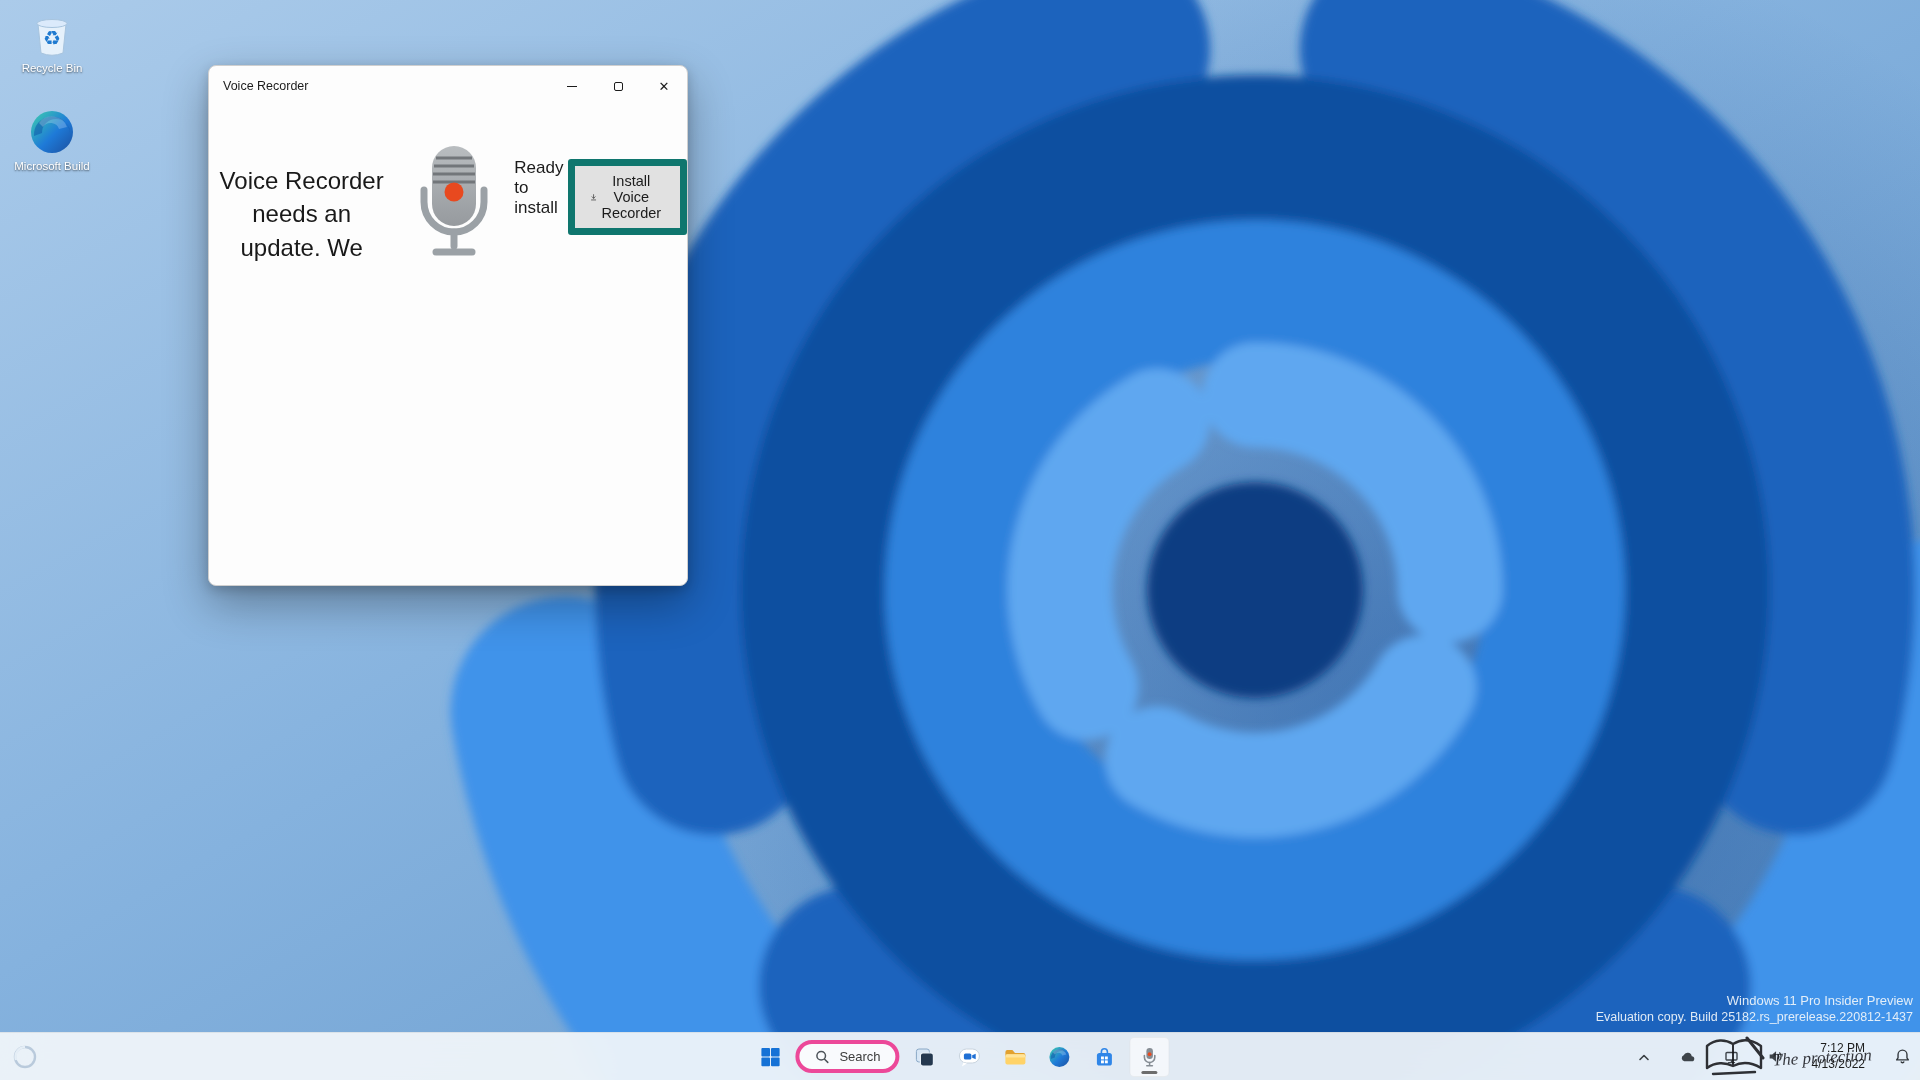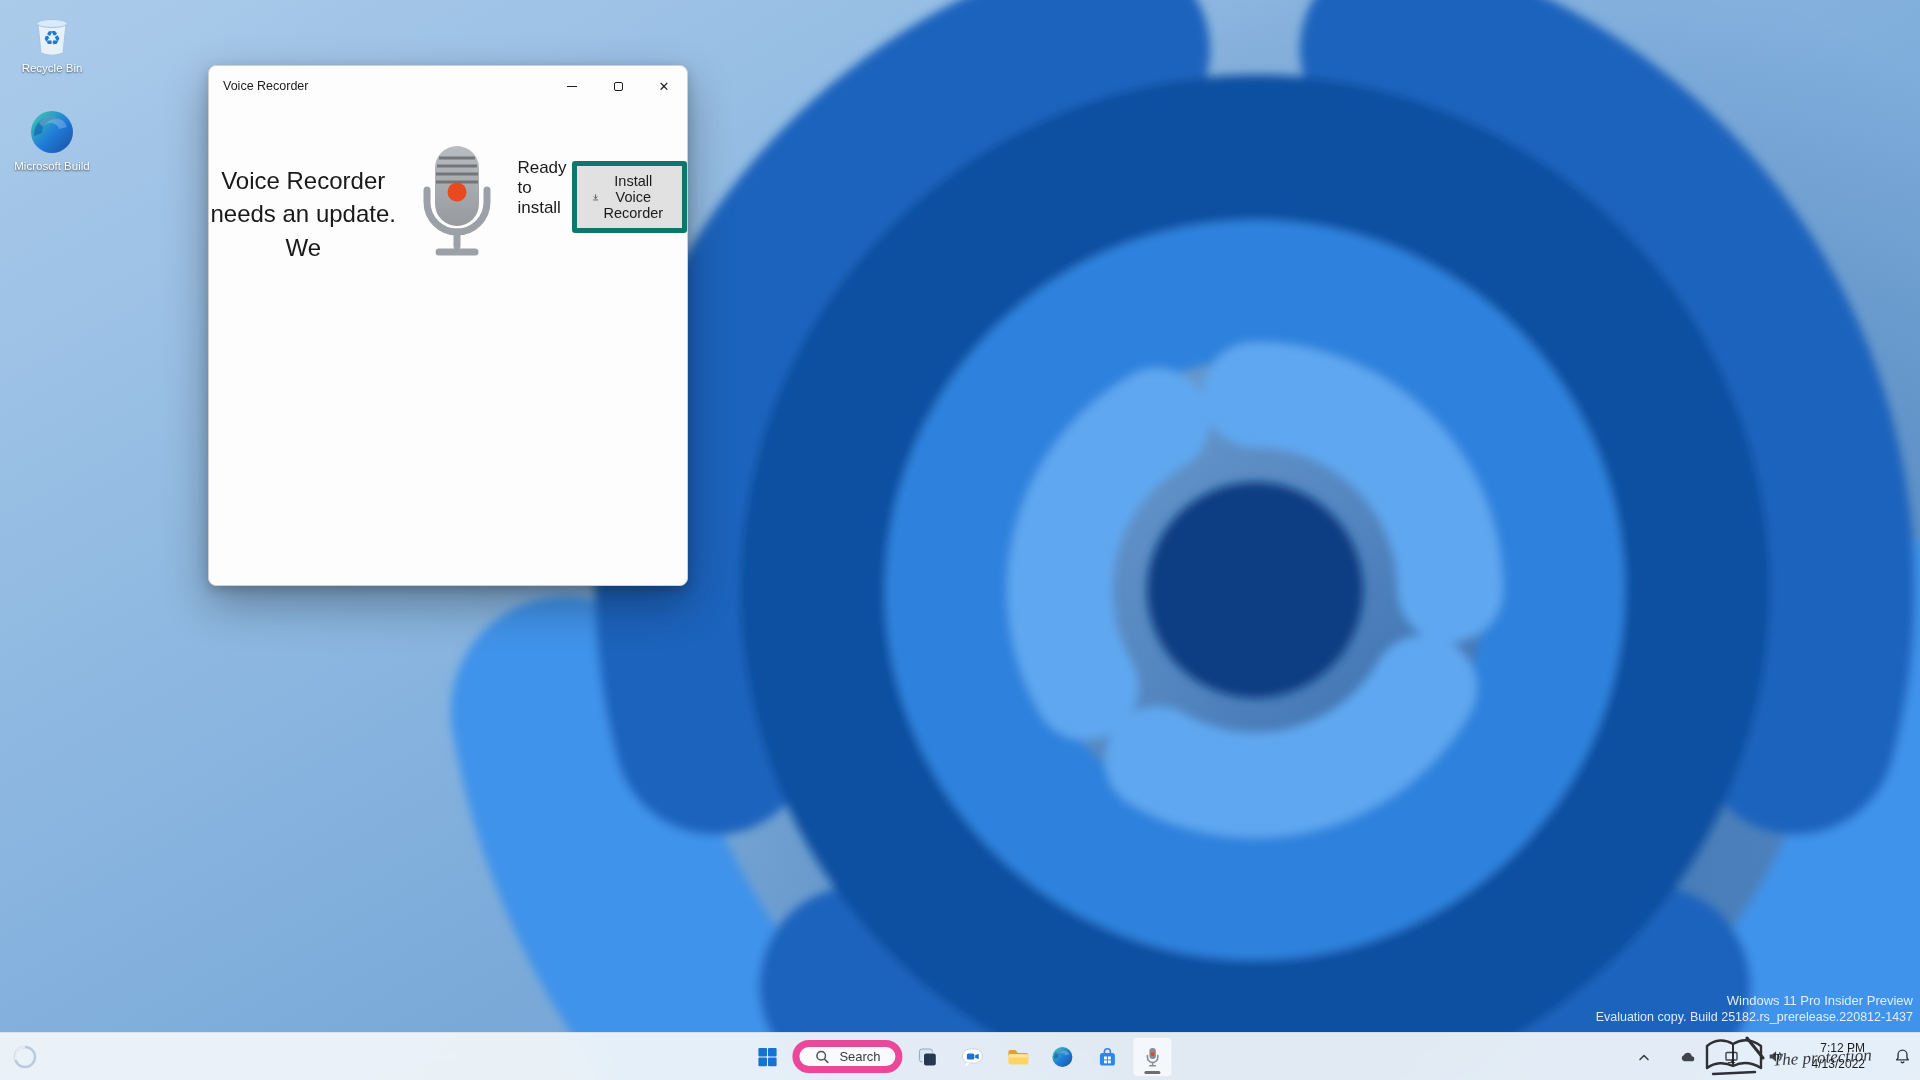--- a/index.html
+++ b/index.html
@@ -26,21 +26,21 @@
   .caption-btn { width:46px; height:100%; display:flex; align-items:center; justify-content:center; background:transparent; border:none; }
   .min-glyph { display:block; width:10px; height:0; border-bottom:1.2px solid #1b1b1b; }
   .max-glyph { display:block; width:9px; height:9px; border:1.1px solid #1b1b1b; border-radius:2px; }
   .close-glyph { font-size:13px; color:#1b1b1b; font-weight:300; }
 
   .vr-body { display:flex; flex-direction:row; align-items:center; }
   .vr-message { margin-top:52px; font-size:24px; color:#191919; text-align:center; line-height:1.38; font-weight:400; }
   .vr-micwrap { margin-top:34px; }
   .vr-status { font-size:17px; color:#1b1b1b; }
   .vr-install { margin-top:18px; display:inline-flex; align-items:center; 
-                background:#e1e1e1; border:5px solid #0f766e; border-radius:3px;
+                background:#e1e1e1; border:7px solid #0f766e; border-radius:3px;
                 padding:7px 15px; font-size:14.5px; color:#1b1b1b; font-family:inherit; }
 
   
   .watermark { position:absolute; right:7px; bottom:54px; text-align:right; z-index:2;
                color:rgba(240,245,250,.92); line-height:1.35; }
   .watermark .w1 { font-size:13px; }
   .watermark .w2 { font-size:12.5px; }
 
   
   .taskbar { position:absolute; left:0; right:0; bottom:0; height:48px; z-index:10;
@@ -48,21 +48,21 @@
              backdrop-filter:blur(18px); }
   .tb-left { position:absolute; left:12px; top:0; height:100%; display:flex; align-items:center; opacity:.45; }
   .tb-center { position:absolute; left:50%; transform:translateX(-50%); top:0; height:100%;
                display:flex; align-items:center; gap:5px; }
   .tb-btn { width:40px; height:40px; border:none; background:transparent; border-radius:5px;
             display:flex; align-items:center; justify-content:center; position:relative; }
   .tb-btn.active { background:rgba(255,255,255,.62); border:1px solid rgba(0,0,0,.05); }
   .run-pill { position:absolute; bottom:2px; left:50%; transform:translateX(-50%);
               width:16px; height:3px; border-radius:2px; background:#6d6d6d; }
   .search-pill { height:33px; display:flex; align-items:center; gap:9px; padding:0 15px;
-                 background:rgba(255,255,255,.78); border:7px solid #ec4899; border-radius:17px; }
+                 background:rgba(255,255,255,.78); border:4px solid #ec4899; border-radius:17px; }
   .search-pill .s-lbl { font-size:13px; color:#3c3c3c; }
 
   .tb-right { position:absolute; right:4px; top:0; height:100%; display:flex; align-items:center; gap:17px; }
   .tray-btn { height:40px; border:none; background:transparent; border-radius:5px;
               display:flex; align-items:center; justify-content:center; padding:0 5px; }
   .clock { text-align:right; font-size:12px; color:#1c1c1c; line-height:1.3; padding:0 7px; }
 
   
   .stamp { position:absolute; right:48px; bottom:2px; z-index:11; display:flex; align-items:flex-end; gap:6px;
            pointer-events:none; }

